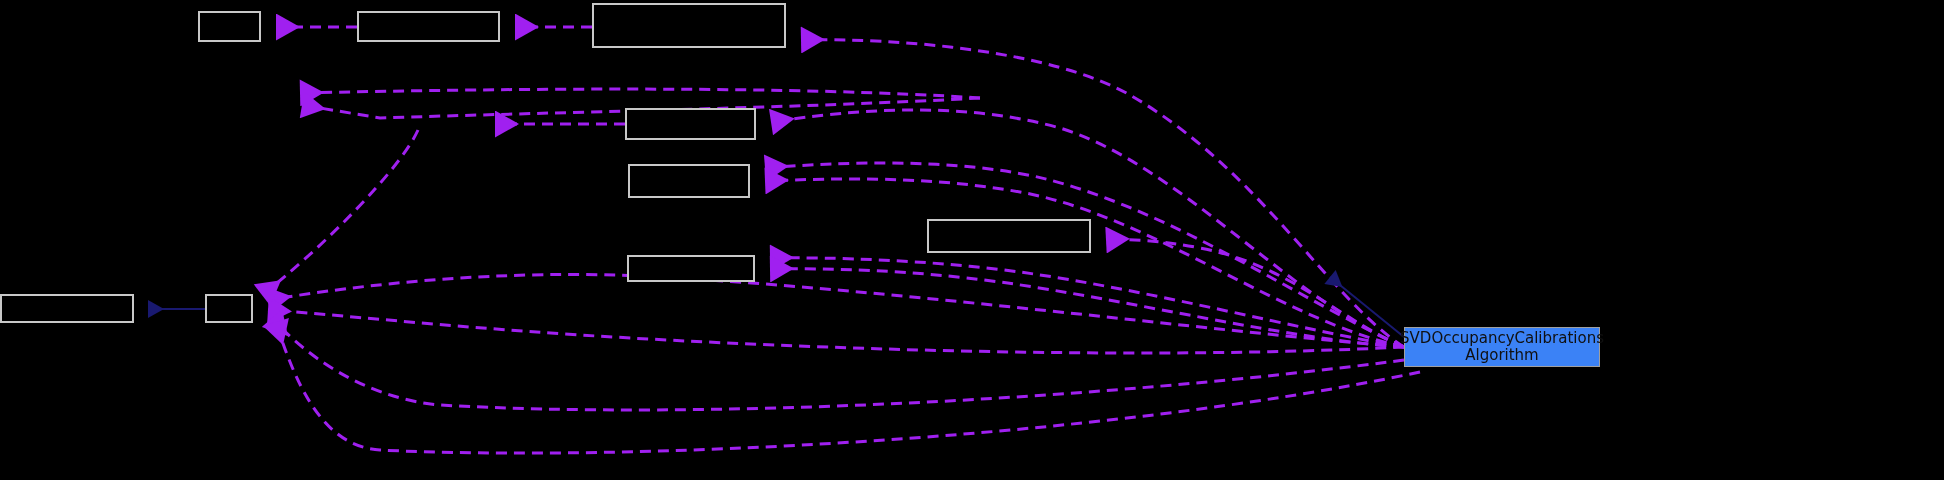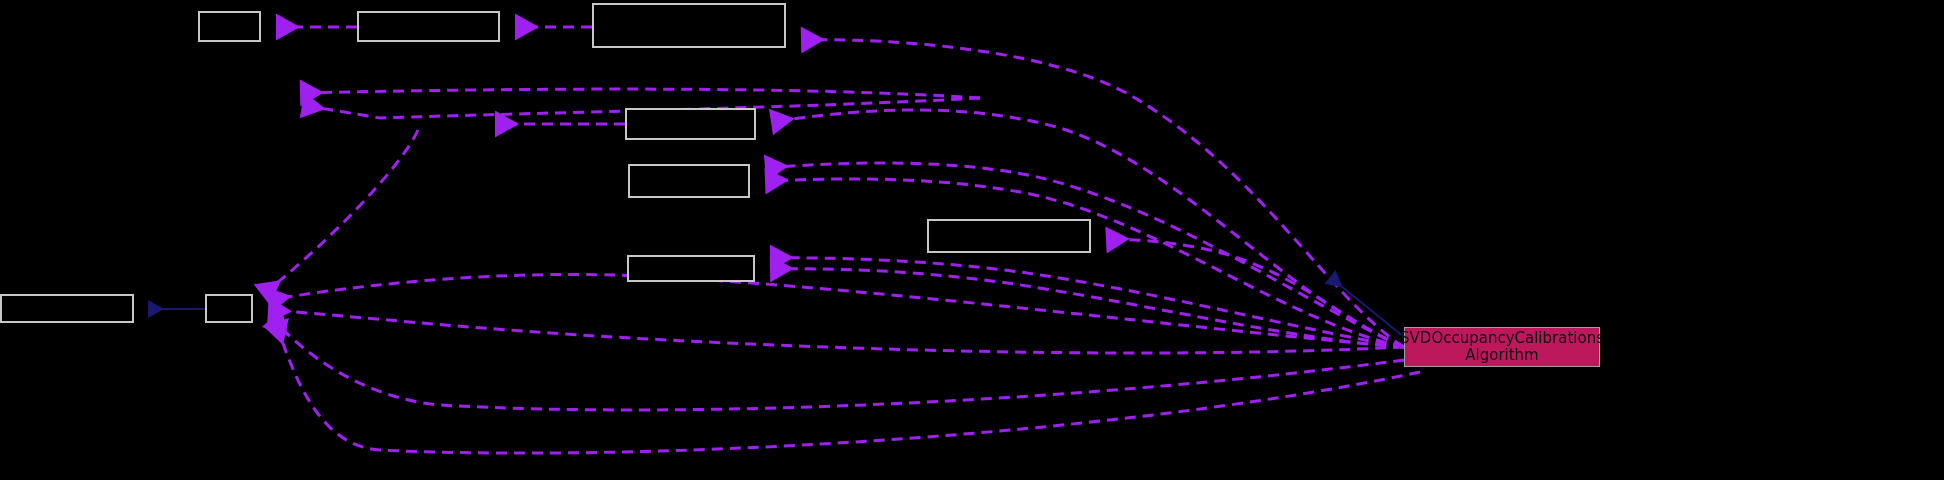--- a/index.html
+++ b/index.html
@@ -33,21 +33,21 @@
     font-size: 15px;
     line-height: 1.15;
     display: flex;
     align-items: center;
     justify-content: center;
     text-align: center;
     white-space: pre-line;
     z-index: 5;
   }
   .node.filled {
-    background: #be185d;
+    background: #3b82f6;
     border: 1px solid #a0a0a0;
     color: #101010;
   }
   .node-label {
     display: block;
     padding: 0 3px;
   }
 </style>
 </head>
 <body>

